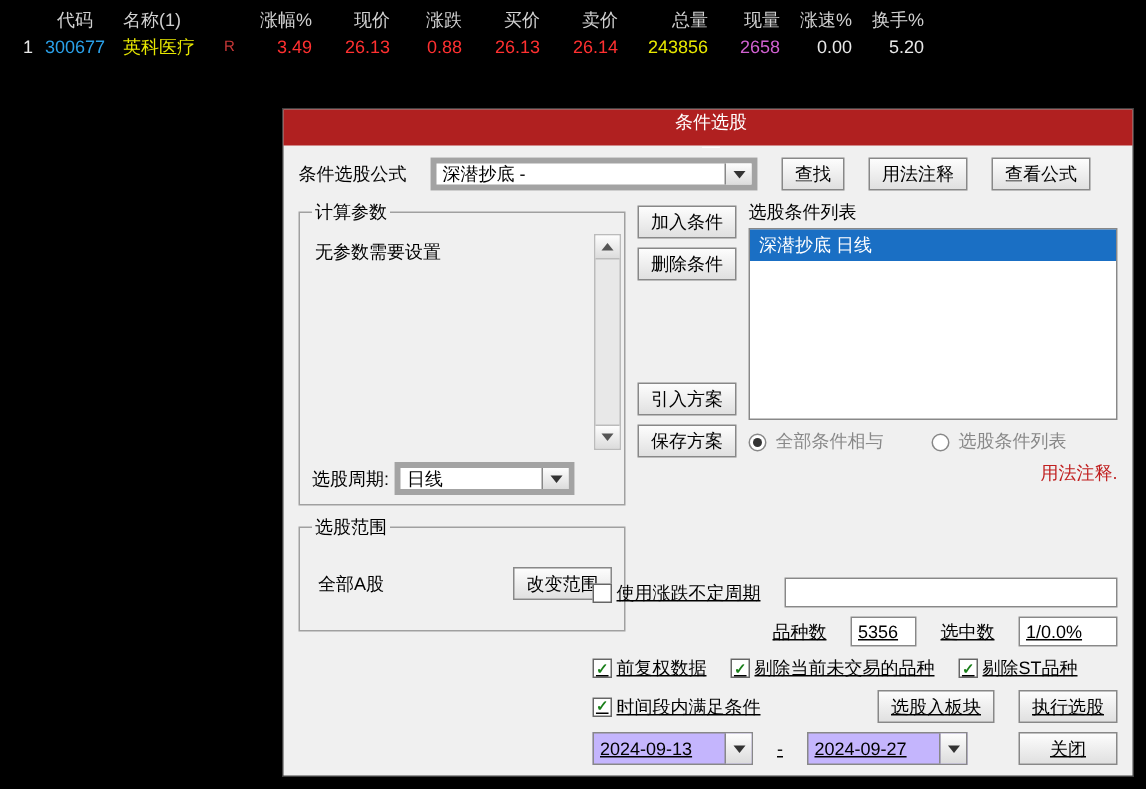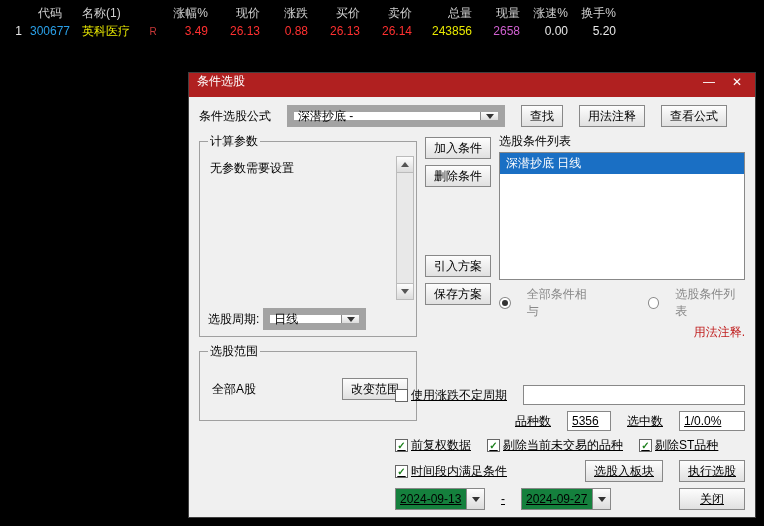--- a/index.html
+++ b/index.html
@@ -45,37 +45,38 @@
     width: 568px; height: 446px;
     background: #f0f0f0;
     border: 1px solid #404040;
     display: flex; flex-direction: column;
     color: #000;
   }
   .titlebar {
     height: 24px;
     background: #b02020;
     color: #fff;
-    display: flex; align-items: flex-start;
+    display: flex; align-items: center;
     padding: 0 4px 0 8px;
     font-size: 12px;
+    flex-direction: column;
   }
   .titlebar .spacer { flex: 1; }
   .win-btn {
     width: 28px; height: 18px;
     display: flex; align-items: center; justify-content: center;
     color: #fff; font-size: 12px;
     cursor: default;
   }
   .dialog-body { flex:1; padding: 8px 10px; font-size: 12px; position: relative; }
   .row { display: flex; align-items: center; gap: 16px; margin-bottom: 6px; }
   .label { white-space: nowrap; }
   .combo {
     display: flex; align-items: center;
-    border: 7px solid #a3a3a3;
+    border: 4px solid #a3a3a3;
     background: #fff;
     height: 22px;
   }
   .combo .combo-text { flex:1; padding: 0 4px; font-size:12px; }
   .combo .combo-btn {
     width: 18px; height: 100%;
     border-left: 1px solid #888;
     background: linear-gradient(#fdfdfd,#dcdcdc);
     display:flex; align-items:center; justify-content:center;
   }
@@ -119,39 +120,39 @@
   .mid-col .btn { width:66px; }
   .right-col { flex:1; display:flex; flex-direction:column; }
   .cond-list {
     border: 1px solid #888; background:#fff;
     height: 128px;
   }
   .cond-list .item {
     background:#1a6fc4; color:#fff;
     padding: 2px 6px; font-size:12px;
   }
-  .radio-row { display:flex; align-items:center; gap:14px; margin-top:6px; font-size:12px; color:#888; }
+  .radio-row { display:flex; align-items:center; gap:4px; margin-top:6px; font-size:12px; color:#888; }
   .radio-dot {
     width:12px;height:12px;border:1px solid #888;border-radius:50%;
     display:inline-flex;align-items:center;justify-content:center;margin-right:2px;
     background:#fff;
   }
   .radio-dot.sel::after{content:"";width:6px;height:6px;background:#333;border-radius:50%;}
   .sel-done { color:#c02020; }
   .chk { display:inline-flex; align-items:center; gap:3px; font-size:12px; }
   .chk-box {
     width:13px;height:13px;border:1px solid #666;background:#fff;
     display:inline-flex;align-items:center;justify-content:center;font-size:10px;color:#1a7f1a;font-weight:bold;
   }
   .textfield {
     border:1px solid #888;background:#fff;height:20px;padding:0 4px;font-size:12px;
     display:inline-flex;align-items:center;
   }
   .date-field {
-    border:1px solid #888;background:#15803d;height:22px;width:90px;
+    border:1px solid #888;background:#c4b5fd;height:22px;width:107px;
     display:flex;align-items:center;
   }
   .date-field .dt-text{flex:1;padding:0 4px;font-size:12px;}
   .date-field .dt-btn{width:18px;height:100%;border-left:1px solid #888;background:linear-gradient(#fdfdfd,#dcdcdc);display:flex;align-items:center;justify-content:center;}
   .bottom-area { position:absolute; left:206px; right:10px; top:288px;text-decoration:underline; }
   .bottom-area .row { margin-bottom:6px; }
 </style>
 </head>
 <body>
 
@@ -221,21 +222,21 @@
           <div class="scrollstub">
             <div class="sb-btn">
                 <span class="tri-up-s"></span>
               </div>
             <div class="sb-btn">
                 <span class="tri-dn-s"></span>
               </div>
           </div>
           <div class="period-row">
             <span class="label">选股周期:</span>
-            <div class="combo" style="width:103px">
+            <div class="combo" style="width:120px">
               <span class="combo-text">日线</span>
               <span class="combo-btn">
                   <span class="tri-down"></span>
                 </span>
             </div>
           </div>
         </fieldset>
         <fieldset>
           <legend>选股范围</legend>
           <div class="range-box">

